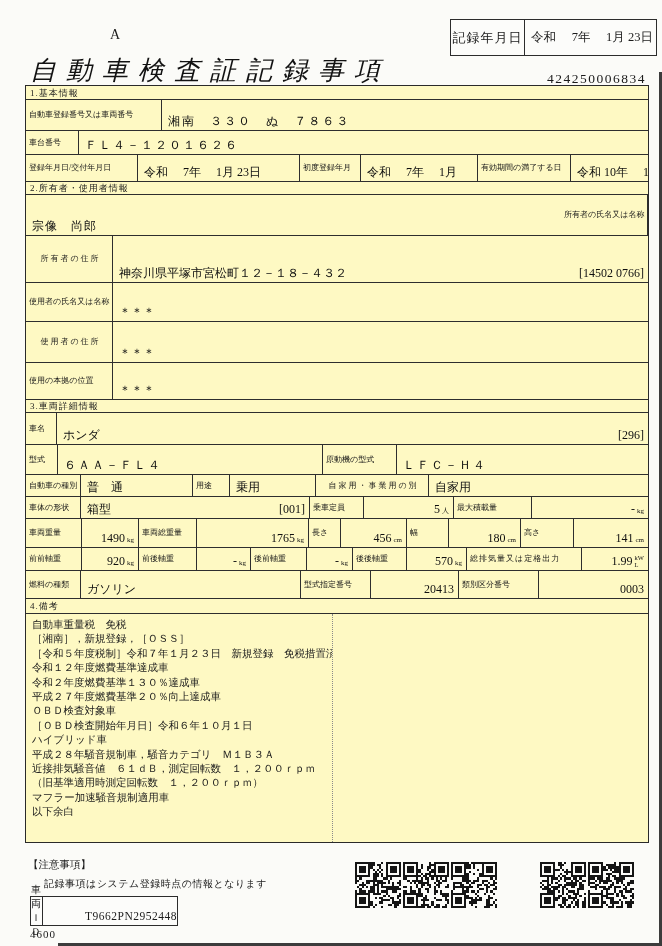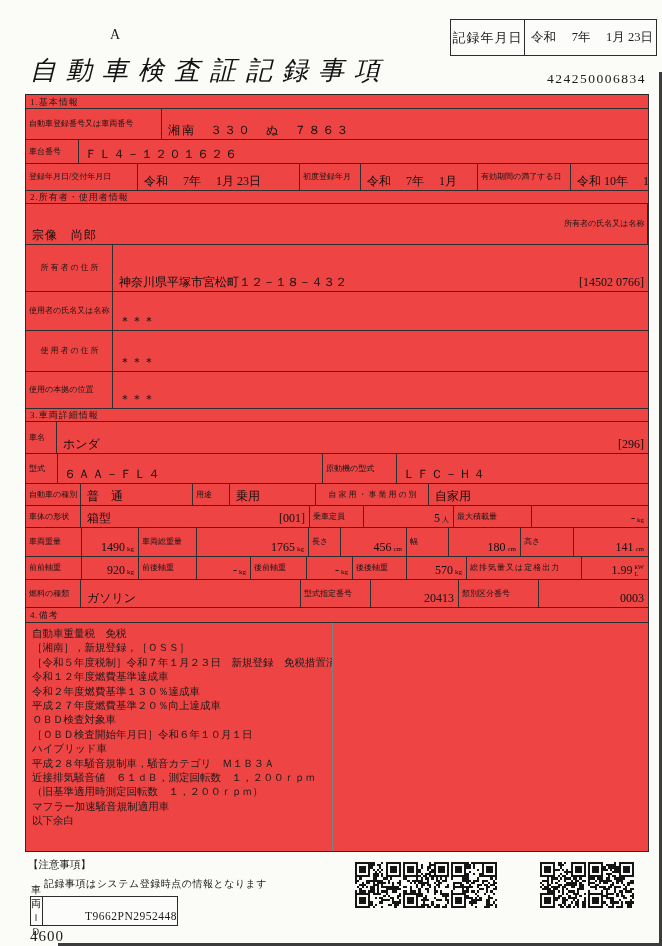--- a/index.html
+++ b/index.html
@@ -27,22 +27,22 @@
   .record-box .rval{
     flex:1;font-size:12.5px;display:flex;align-items:center;padding-left:6px;white-space:nowrap;
   }
   .doc-title{
     position:absolute;left:30px;top:53px;font-size:26px;letter-spacing:10px;
     white-space:nowrap;color:#121212;font-style:italic;
   }
   .doc-number{position:absolute;right:16px;top:71px;font-size:13.5px;letter-spacing:1.5px;}
   
   .frame{
-    position:absolute;left:25px;top:94px;width:624px;height:758px;
-    border:1px solid #2a2a2a;box-sizing:border-box;background:#ef4444;
+    position:absolute;left:25px;top:85px;width:624px;height:758px;
+    border:1px solid #2a2a2a;box-sizing:border-box;background:#fef9c3;
     display:flex;flex-direction:column;
   }
   .row{display:flex;border-bottom:1px solid #2e2e2e;box-sizing:border-box;min-height:0;}
   .row:last-child{border-bottom:none;}
   .sec{
     font-size:9px;padding:1px 0 0 4px;letter-spacing:1px;
     border-bottom:1px solid #2e2e2e;box-sizing:border-box;display:flex;align-items:center;
   }
   .cell{
     border-right:1px solid #2e2e2e;box-sizing:border-box;display:flex;min-width:0;
@@ -75,21 +75,21 @@
   .qr svg{display:block;fill:#151515;}
   .vid-box{
     position:absolute;left:30px;top:896px;width:148px;height:30px;
     border:1px solid #2c2c2c;box-sizing:border-box;display:flex;background:#fcfcfa;
   }
   .vid-box .vlbl{
     width:72px;border-right:1px solid #2c2c2c;box-sizing:border-box;
     font-size:10px;display:flex;align-items:center;justify-content:center;letter-spacing:1px;
   }
   .vid-box .vval{flex:1;font-size:11.5px;display:flex;align-items:flex-end;padding:0 0 3px 5px;letter-spacing:0.5px;margin-left:37px;}
-  .form-code{position:absolute;left:30px;top:928px;font-size:15px;letter-spacing:1px;text-align:center;}
+  .form-code{position:absolute;left:30px;top:928px;font-size:11px;letter-spacing:1px;text-align:center;}
   
   .edge-right{position:absolute;right:0;top:72px;width:3px;height:874px;background:#3c3c3c;}
   .edge-bottom{position:absolute;left:58px;right:0;bottom:0;height:3px;background:#3c3c3c;}
 </style>
 </head>
 <body>
 
 <div class="sheet">
 
   <div class="corner-mark">A</div>

